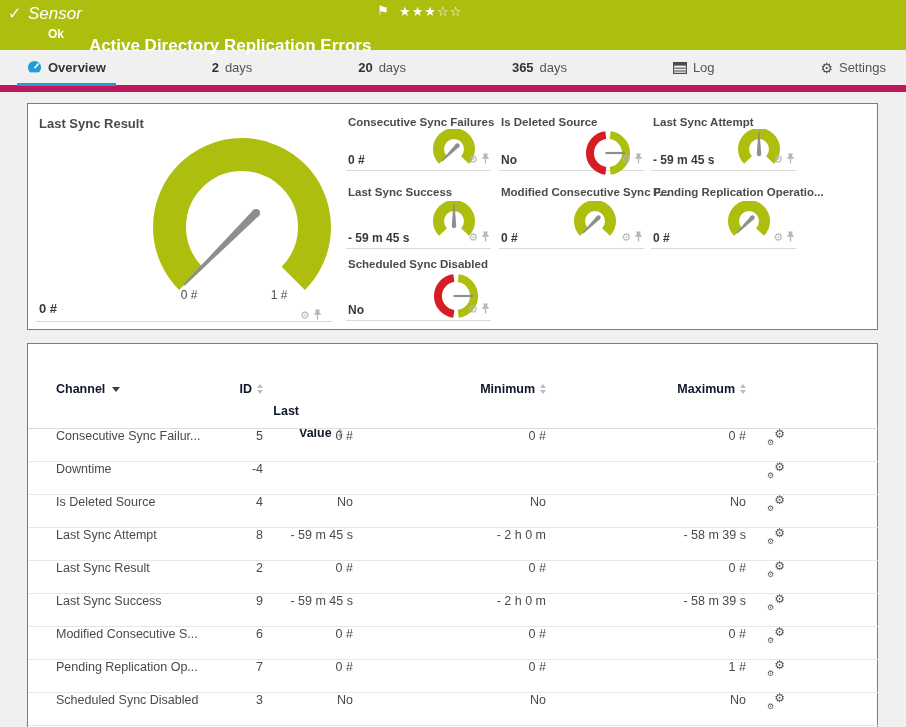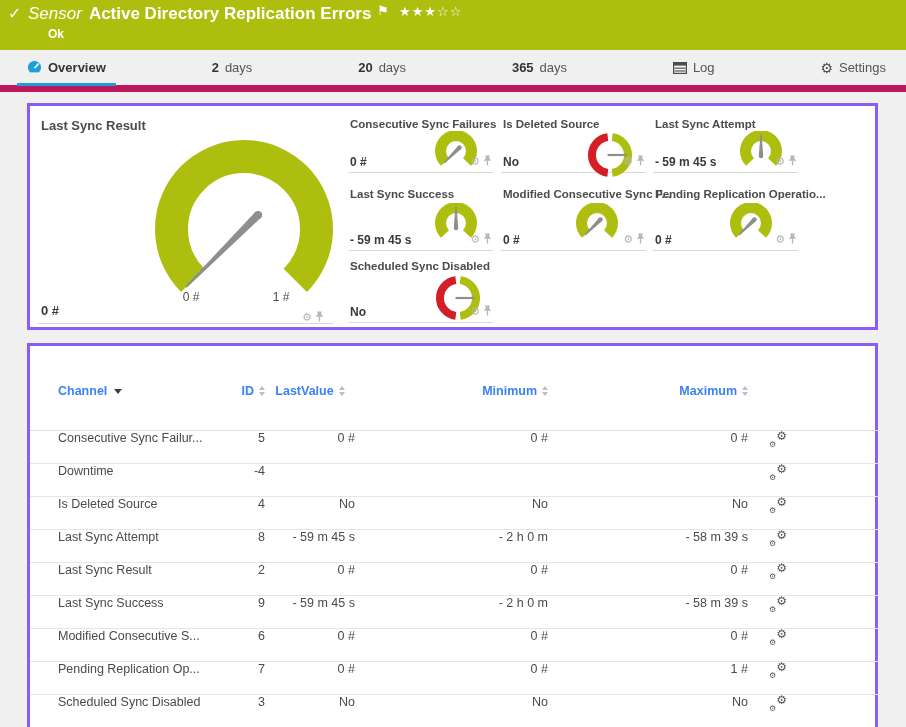--- a/index.html
+++ b/index.html
@@ -14,21 +14,21 @@
   .glyph { font-family:"DejaVu Sans", sans-serif; }
 
   
   .sensor-header {
     position:absolute; left:0; top:0; width:906px; height:50px;
     background:#aebe0e; color:#fff;
   }
   .sensor-header .check { position:absolute; left:8px; top:4px; font-size:16px; font-weight:bold; }
   .title-line { position:absolute; left:28px; top:2px; display:flex; align-items:flex-start; white-space:nowrap; }
   .kind { font-style:italic; font-size:17px; padding-top:2px; }
-  .sensor-title { font-weight:bold; font-size:17px; margin-left:7px; padding-top:2px; }
+  .sensor-title { font-weight:bold; font-size:17px; margin-left:7px; padding-top:2px;margin-top:32px; }
   .flag { font-size:13px; margin-left:6px; margin-top:1px; }
   .stars { font-size:13px; margin-left:10px; margin-top:2px; letter-spacing:1px; }
   .status-ok { position:absolute; left:48px; top:27px; font-size:12px; font-weight:bold; }
 
   
   .tabbar {
     position:absolute; left:0; top:50px; width:906px; height:42px;
     border-bottom:7px solid #be185d;
     display:flex; align-items:stretch; justify-content:space-between;
     padding:0 10px 0 17px;
@@ -40,21 +40,21 @@
   }
   .tab .num { font-weight:bold; color:#333; }
   .tab.active { color:#333; font-weight:bold; }
   .tab.active::after {
     content:""; position:absolute; left:0; right:0; bottom:-1px; height:3px; background:#1c9ed9;
   }
   .tab svg { display:block; }
   .tab .gear-glyph { font-size:14px; color:#4d4d4d; }
 
   
-  .panel { position:absolute; background:#fff; border:3px solid #8b5cf6; }
+  .panel { position:absolute; background:#fff; border:1px solid #8b5cf6; }
   .gauges-panel { left:27px; top:103px; width:851px; height:227px; }
   .table-panel  { left:27px; top:343px; width:851px; height:384px; border-bottom:none; }
 
   
   .main-cell-title { position:absolute; left:11px; top:12px; font-size:13px; font-weight:bold; color:#4b4b4b; }
   .main-gauge-svg { position:absolute; left:118px; top:24px; }
   .main-min { position:absolute; left:146px; top:184px; width:30px; text-align:center; font-size:12px; color:#4b4b4b; }
   .main-max { position:absolute; left:236px; top:184px; width:30px; text-align:center; font-size:12px; color:#4b4b4b; }
   .main-value { position:absolute; left:11px; top:197px; font-size:13px; font-weight:bold; color:#3a3a3a; }
   .main-icons { position:absolute; left:272px; top:202px; }
@@ -69,39 +69,39 @@
   .col1 { left:318px; } .col2 { left:471px; } .col3 { left:623px; }
   .row1 { top:8px;   height:59px; }
   .row2 { top:78px;  height:67px; }
   .row3 { top:150px; height:67px; }
 
   .cell-icons { display:flex; align-items:center; gap:3px; }
   .cell-icons .gear-mini { font-size:11px; color:#b5b5b5; line-height:1; }
 
   
   .thead { position:absolute; left:0; top:38px; width:851px; padding-left:28px; display:flex;
-           font-size:12.5px; font-weight:bold; color:#3b82f6; }
+           font-size:12.5px; font-weight:bold; color:#0f172a; }
   .thead-underline { position:absolute; left:0; top:84px; width:851px; height:1px; background:#ddd; }
   .trow { position:absolute; left:0; width:851px; height:33px; padding-left:28px; display:flex; align-items:flex-start;
           font-size:12.5px; color:#4a4a4a; border-bottom:1px solid #e6e6e6; }
   .c-channel { width:175px; text-align:left; white-space:nowrap; }
   .c-id      { width:32px;  text-align:right; }
   .c-last    { width:90px;  text-align:right; }
   .c-min     { width:193px; text-align:right; }
   .c-max     { width:200px; text-align:right; }
   .c-gear    { width:60px;  display:flex; justify-content:center; }
   .hcell { display:flex; align-items:flex-start; }
   .hcell.r { justify-content:flex-end; }
   .hcell .lbl { line-height:15px; }
   .sorticons { display:inline-flex; flex-direction:column; align-items:center; margin-left:5px; margin-top:2px; }
   .sorticons .su { width:0; height:0; border-left:3.5px solid transparent; border-right:3.5px solid transparent; border-bottom:4px solid #b9bec5; margin-bottom:2px; }
   .sorticons .sd { width:0; height:0; border-left:3.5px solid transparent; border-right:3.5px solid transparent; border-top:4px solid #b9bec5; }
   .caret-down { width:0; height:0; border-left:4px solid transparent; border-right:4px solid transparent; border-top:5px solid #3f3f3f; margin-left:7px; margin-top:5px; }
   .lastval-head { display:flex; flex-direction:row; align-items:center; }
-  .lastval-head .line2 { display:flex; align-items:flex-start; }
+  .lastval-head .line2 { display:flex; align-items:flex-start;margin-top:44px; }
   .chan-gear { position:relative; width:18px; height:16px; color:#555; cursor:pointer; }
   .chan-gear .g1 { position:absolute; right:0; top:-2px; font-size:12px; }
   .chan-gear .g2 { position:absolute; left:0; bottom:-2px; font-size:8px; }
 </style>
 </head>
 <body>
 
 <div class="sensor-header">
   <span class="check glyph">✓</span>
   <div class="title-line">

